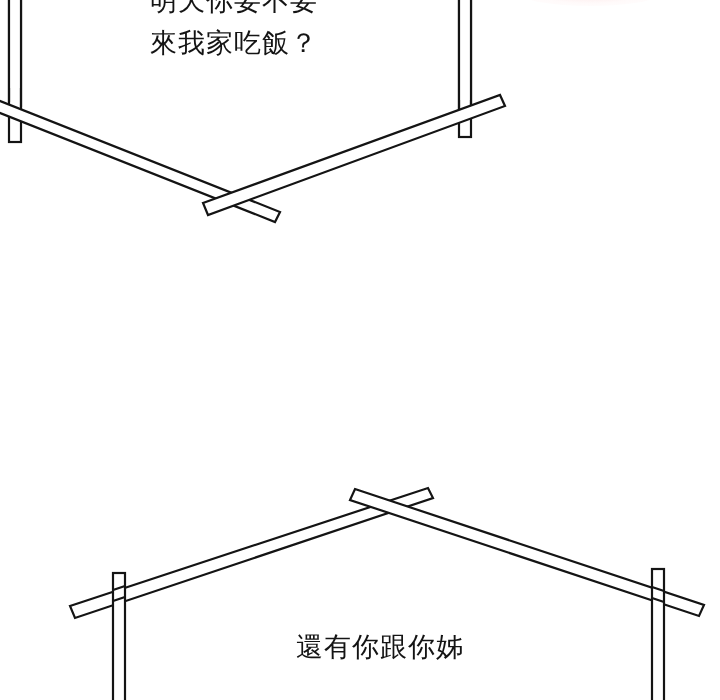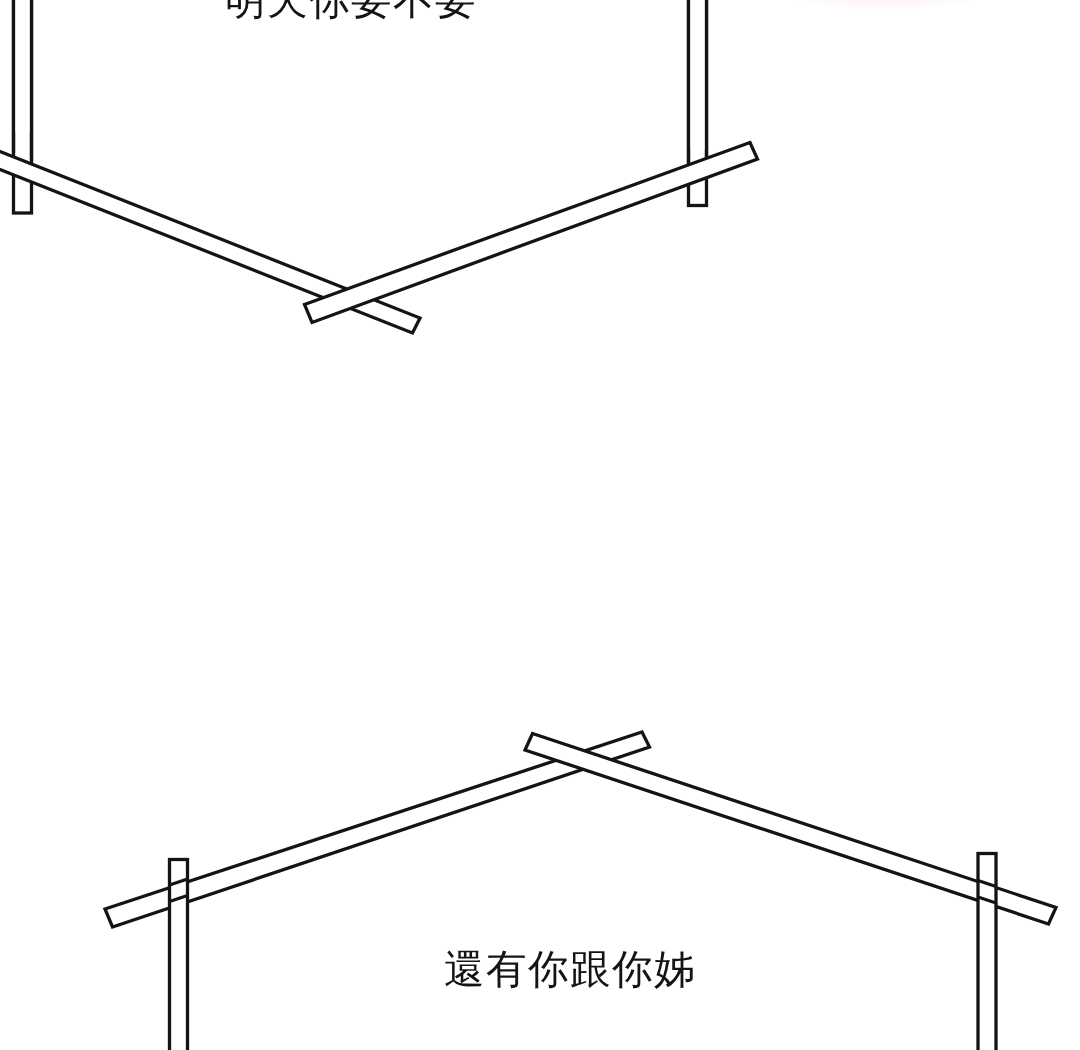--- a/index.html
+++ b/index.html
@@ -68,19 +68,20 @@
     <g stroke="#141414" stroke-width="2.2" fill="none">
       <line x1="113" y1="601" x2="125" y2="597"></line>
       <line x1="113" y1="590" x2="125" y2="586"></line>
       <line x1="652" y1="587" x2="664" y2="591"></line>
       <line x1="652" y1="598" x2="664" y2="602"></line>
     </g>
   </svg>
 
   <div id="top-text" class="bubble-text">
     <span class="line">明天你要不要</span>
+    <span class="line">來我家吃飯？</span>
   </div>
 
   <div id="bottom-text" class="bubble-text">
     <span class="line">還有你跟你姊</span>
   </div>
 
 </div>
 
 </body></html>

